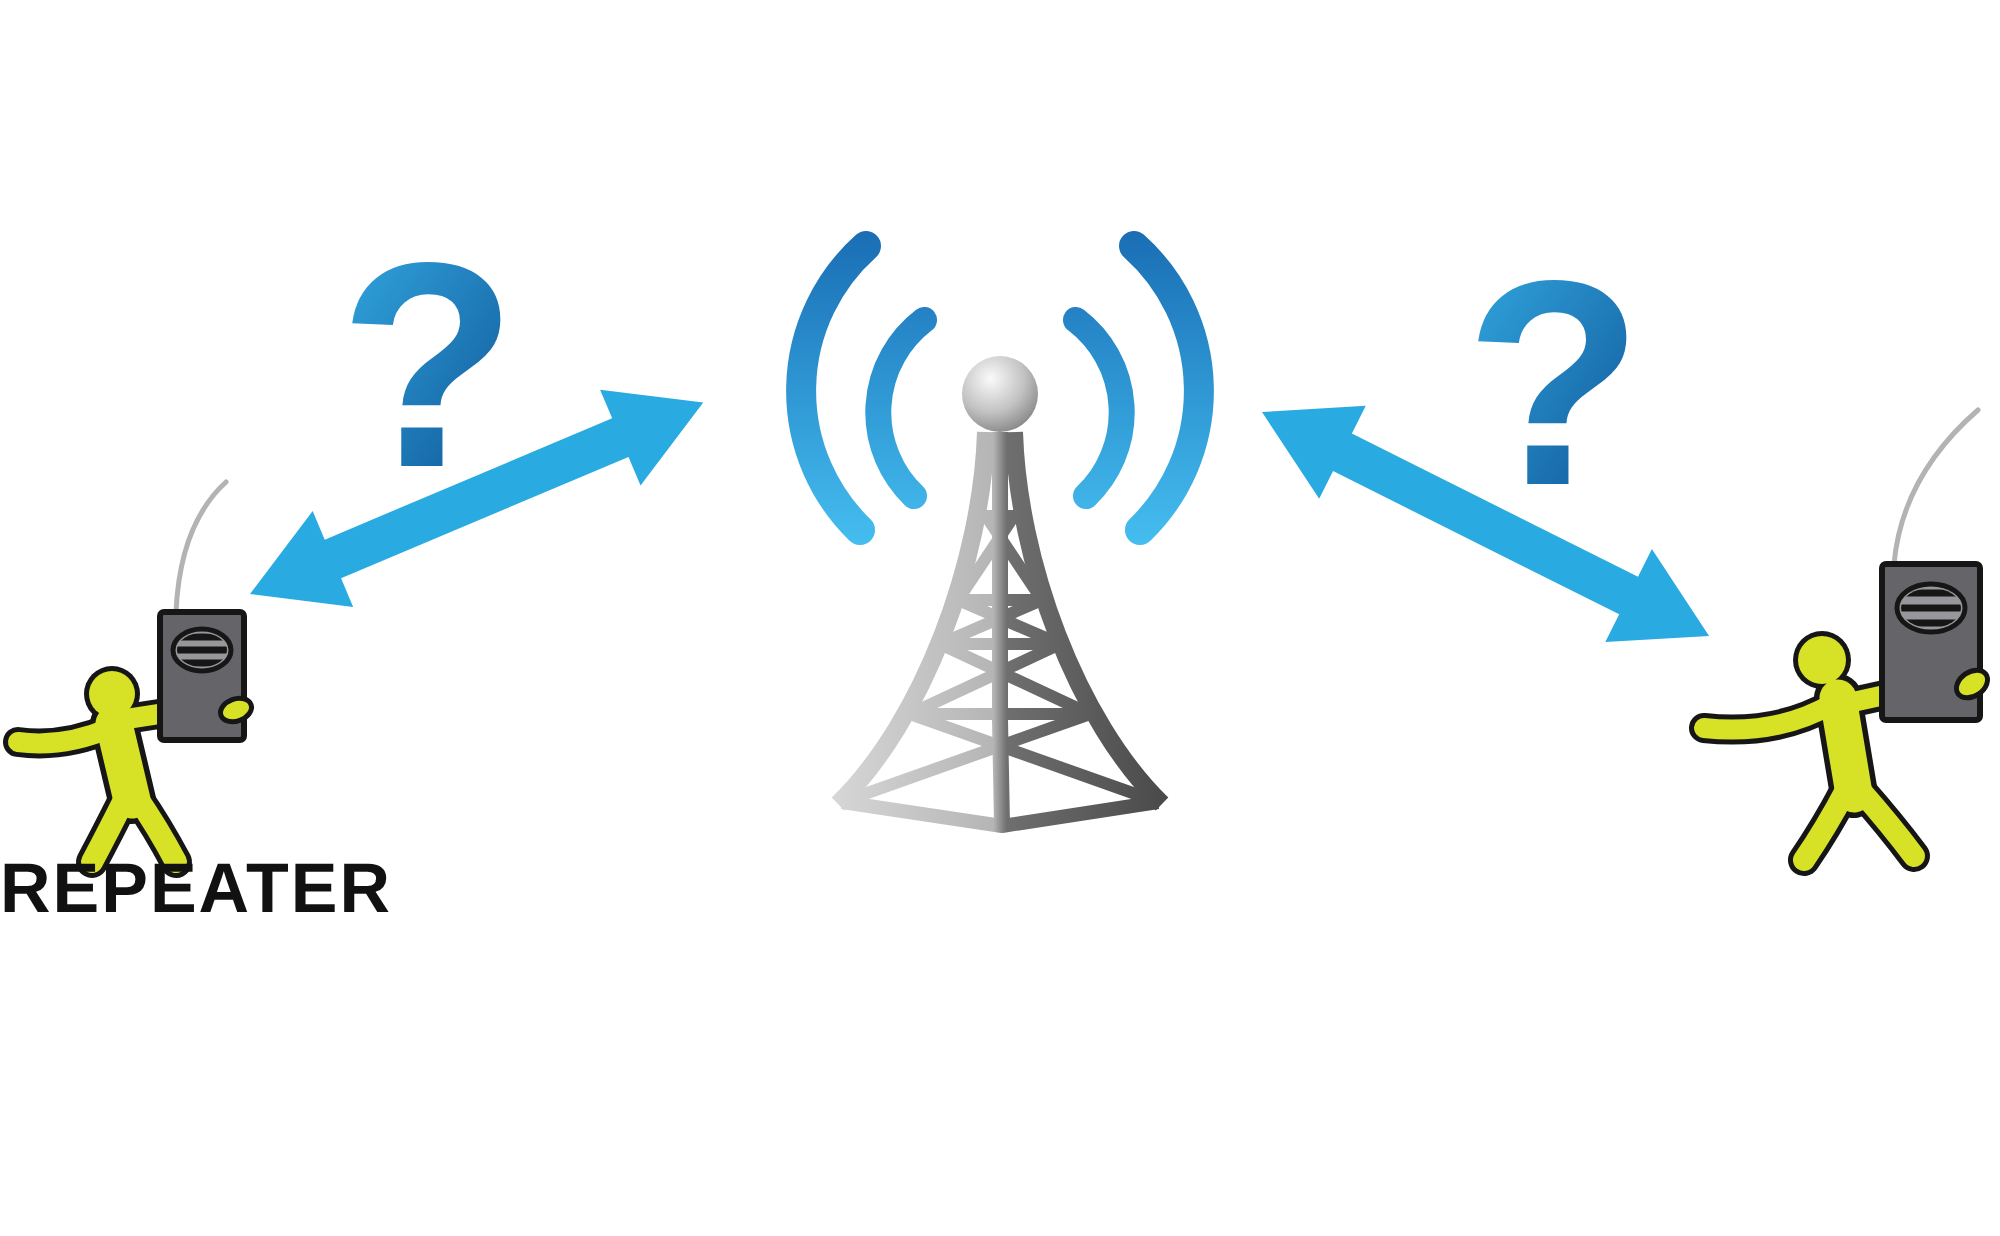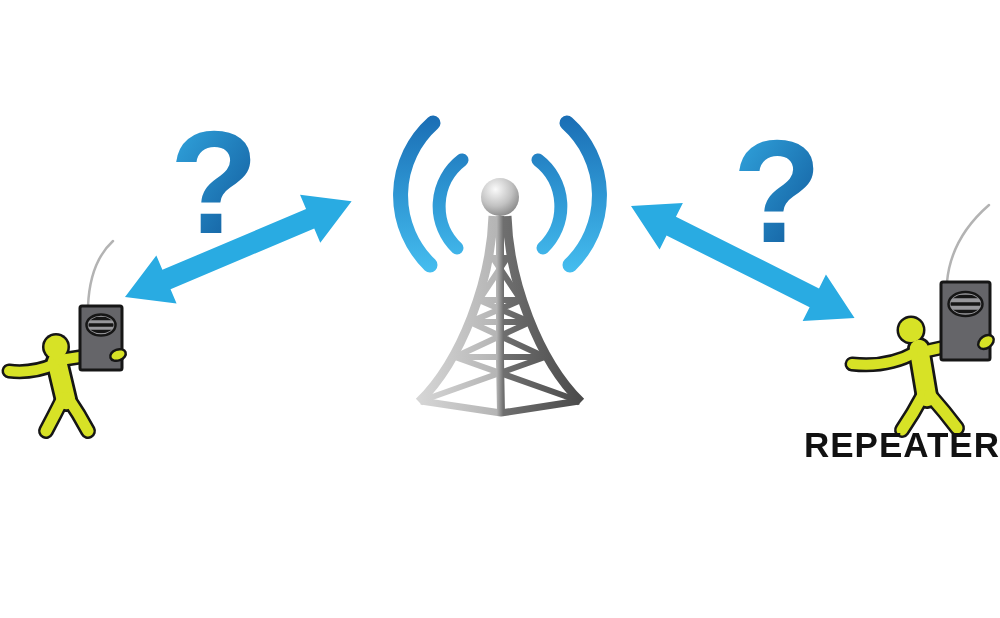--- a/index.html
+++ b/index.html
@@ -23,21 +23,21 @@
   }
   html,body{margin:0;padding:0;background:#e9e9e9;}
   .stage{
     position:relative;width:1000px;height:618px;margin:0 auto;
     background:var(--c-background);overflow:hidden;
     font-family:"Liberation Sans",sans-serif;
   }
   .scene{position:absolute;left:0;top:0;width:1000px;height:618px;display:block;}
   .repeater-label{
     position:absolute;left:0;top:425px;width:1000px;
-    text-align:right;
+    text-align:left;
     font-size:35px;font-weight:700;letter-spacing:1px;
     color:var(--c-label_black);
   }
   .qmark{
     font-family:"Liberation Sans",sans-serif;
     font-weight:700;
     font-size:146px;
     fill:url(#qGrad);
   }
   .st-q1{stop-color:var(--c-question_blue_light);}

